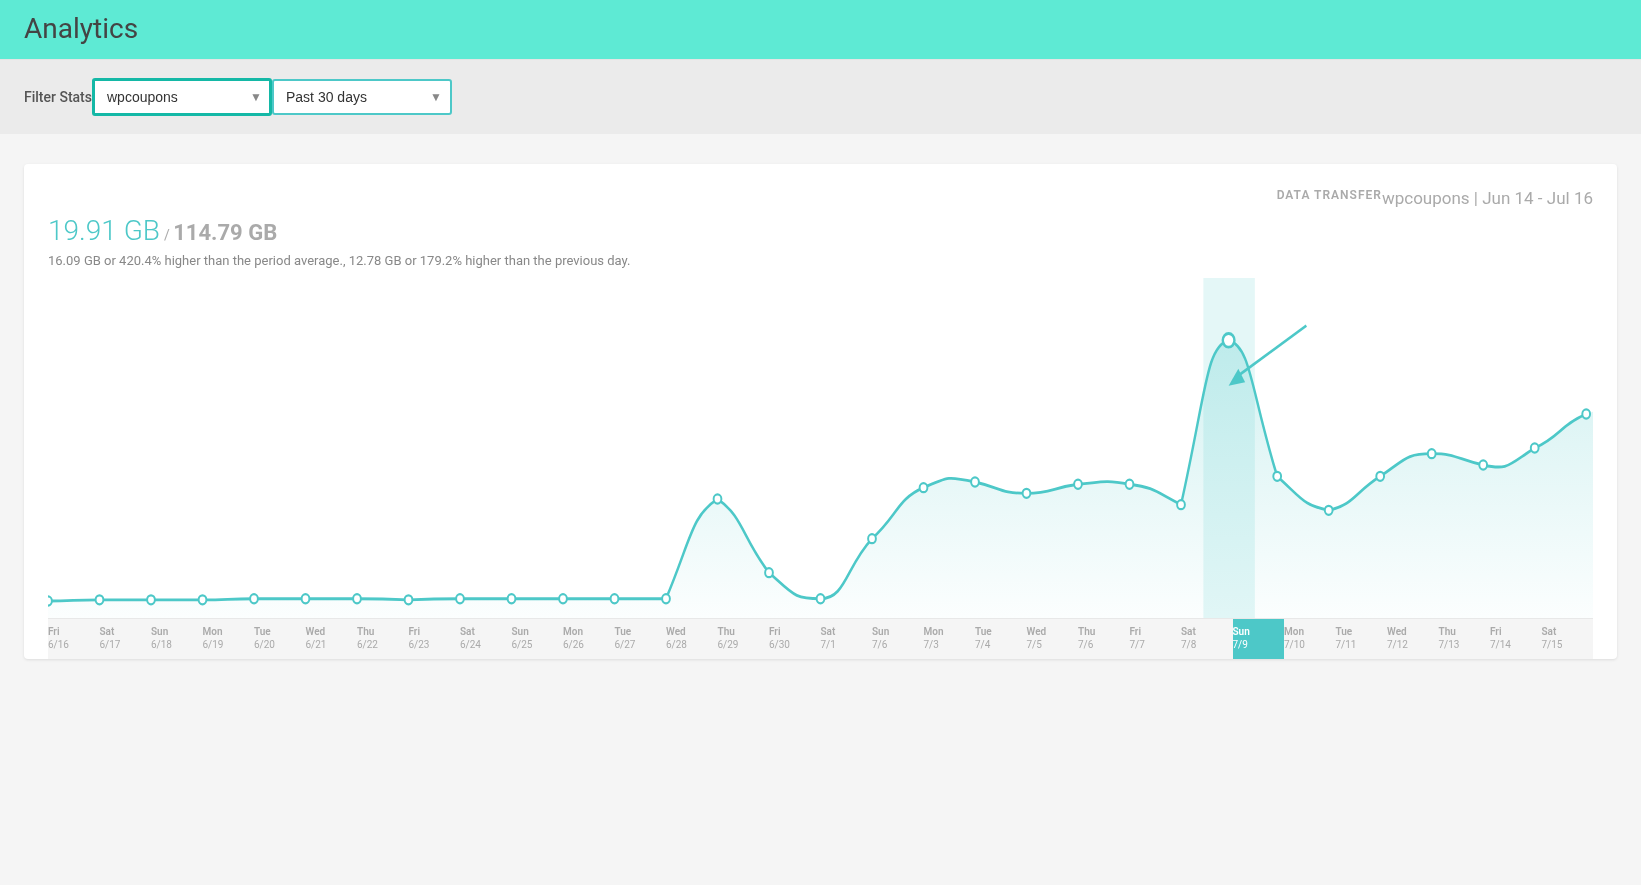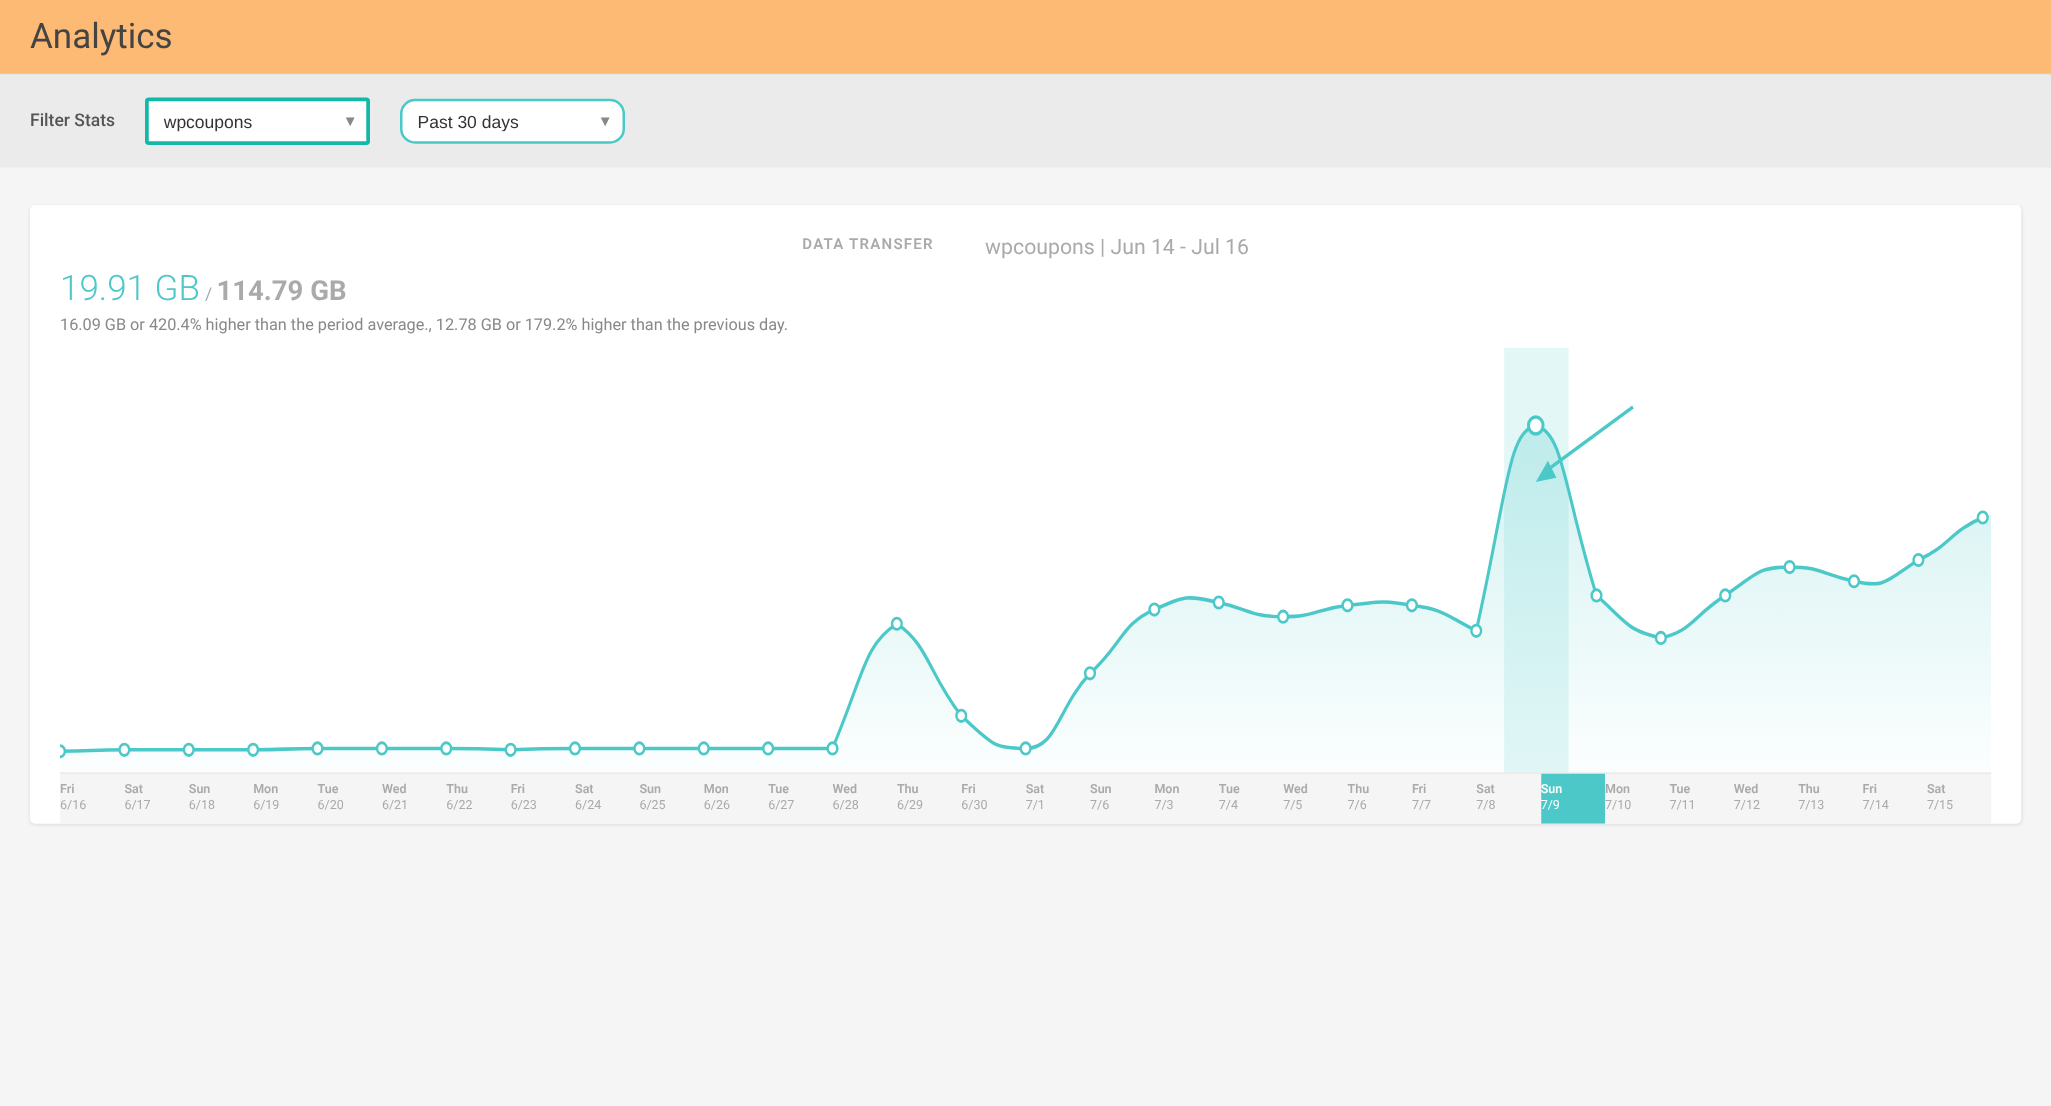--- a/index.html
+++ b/index.html
@@ -2,35 +2,35 @@
 <html><head>
   <meta charset="utf-8">
   <style>
     * { box-sizing: border-box; margin: 0; padding: 0; }
     body {
       font-family: -apple-system, BlinkMacSystemFont, "Segoe UI", Roboto, sans-serif;
       background: #f5f5f5;
       color: #333;
     }
     .page-header {
-      background: #fdba74;
+      background: #5eead4;
       padding: 12px 24px 14px;
       border-bottom: 1px solid #e5e5e5;
     }
     .page-title {
       font-size: 28px;
       font-weight: 400;
       color: #444;
     }
     .filter-bar {
       background: #ebebeb;
       padding: 18px 24px;
       display: flex;
       align-items: center;
-      gap: 24px;
+      gap: 0;
     }
     .filter-label {
       font-size: 14px;
       color: #555;
       font-weight: 500;
     }
     .filter-select {
       appearance: none;
       -webkit-appearance: none;
       background: #fff;
@@ -44,21 +44,20 @@
       background-image: none;
       position: relative;
     }
     .select-wrapper {
       position: relative;
       display: inline-block;
     }
     .select-wrapper.active-filter select {
       border-color: #4dc8c8;
       border-width: 2px;
-      border-radius: 12px;
     }
     .select-chevron {
       position: absolute;
       right: 10px;
       top: 50%;
       transform: translateY(-50%);
       pointer-events: none;
       color: #888;
       font-size: 12px;
     }
@@ -67,24 +66,23 @@
     }
     .chart-card {
       background: #fff;
       border-radius: 4px;
       box-shadow: 0 1px 3px rgba(0,0,0,0.1);
       padding: 24px 24px 0;
       overflow: hidden;
     }
     .chart-card-header {
       display: flex;
-      justify-content: center;
+      justify-content: flex-end;
       align-items: flex-start;
       margin-bottom: 6px;
-      gap: 41px;
     }
     .chart-section-title {
       font-size: 12px;
       font-weight: 600;
       color: #aaa;
       letter-spacing: 1px;
       text-transform: uppercase;
     }
     .chart-subtitle {
       font-size: 17px;

